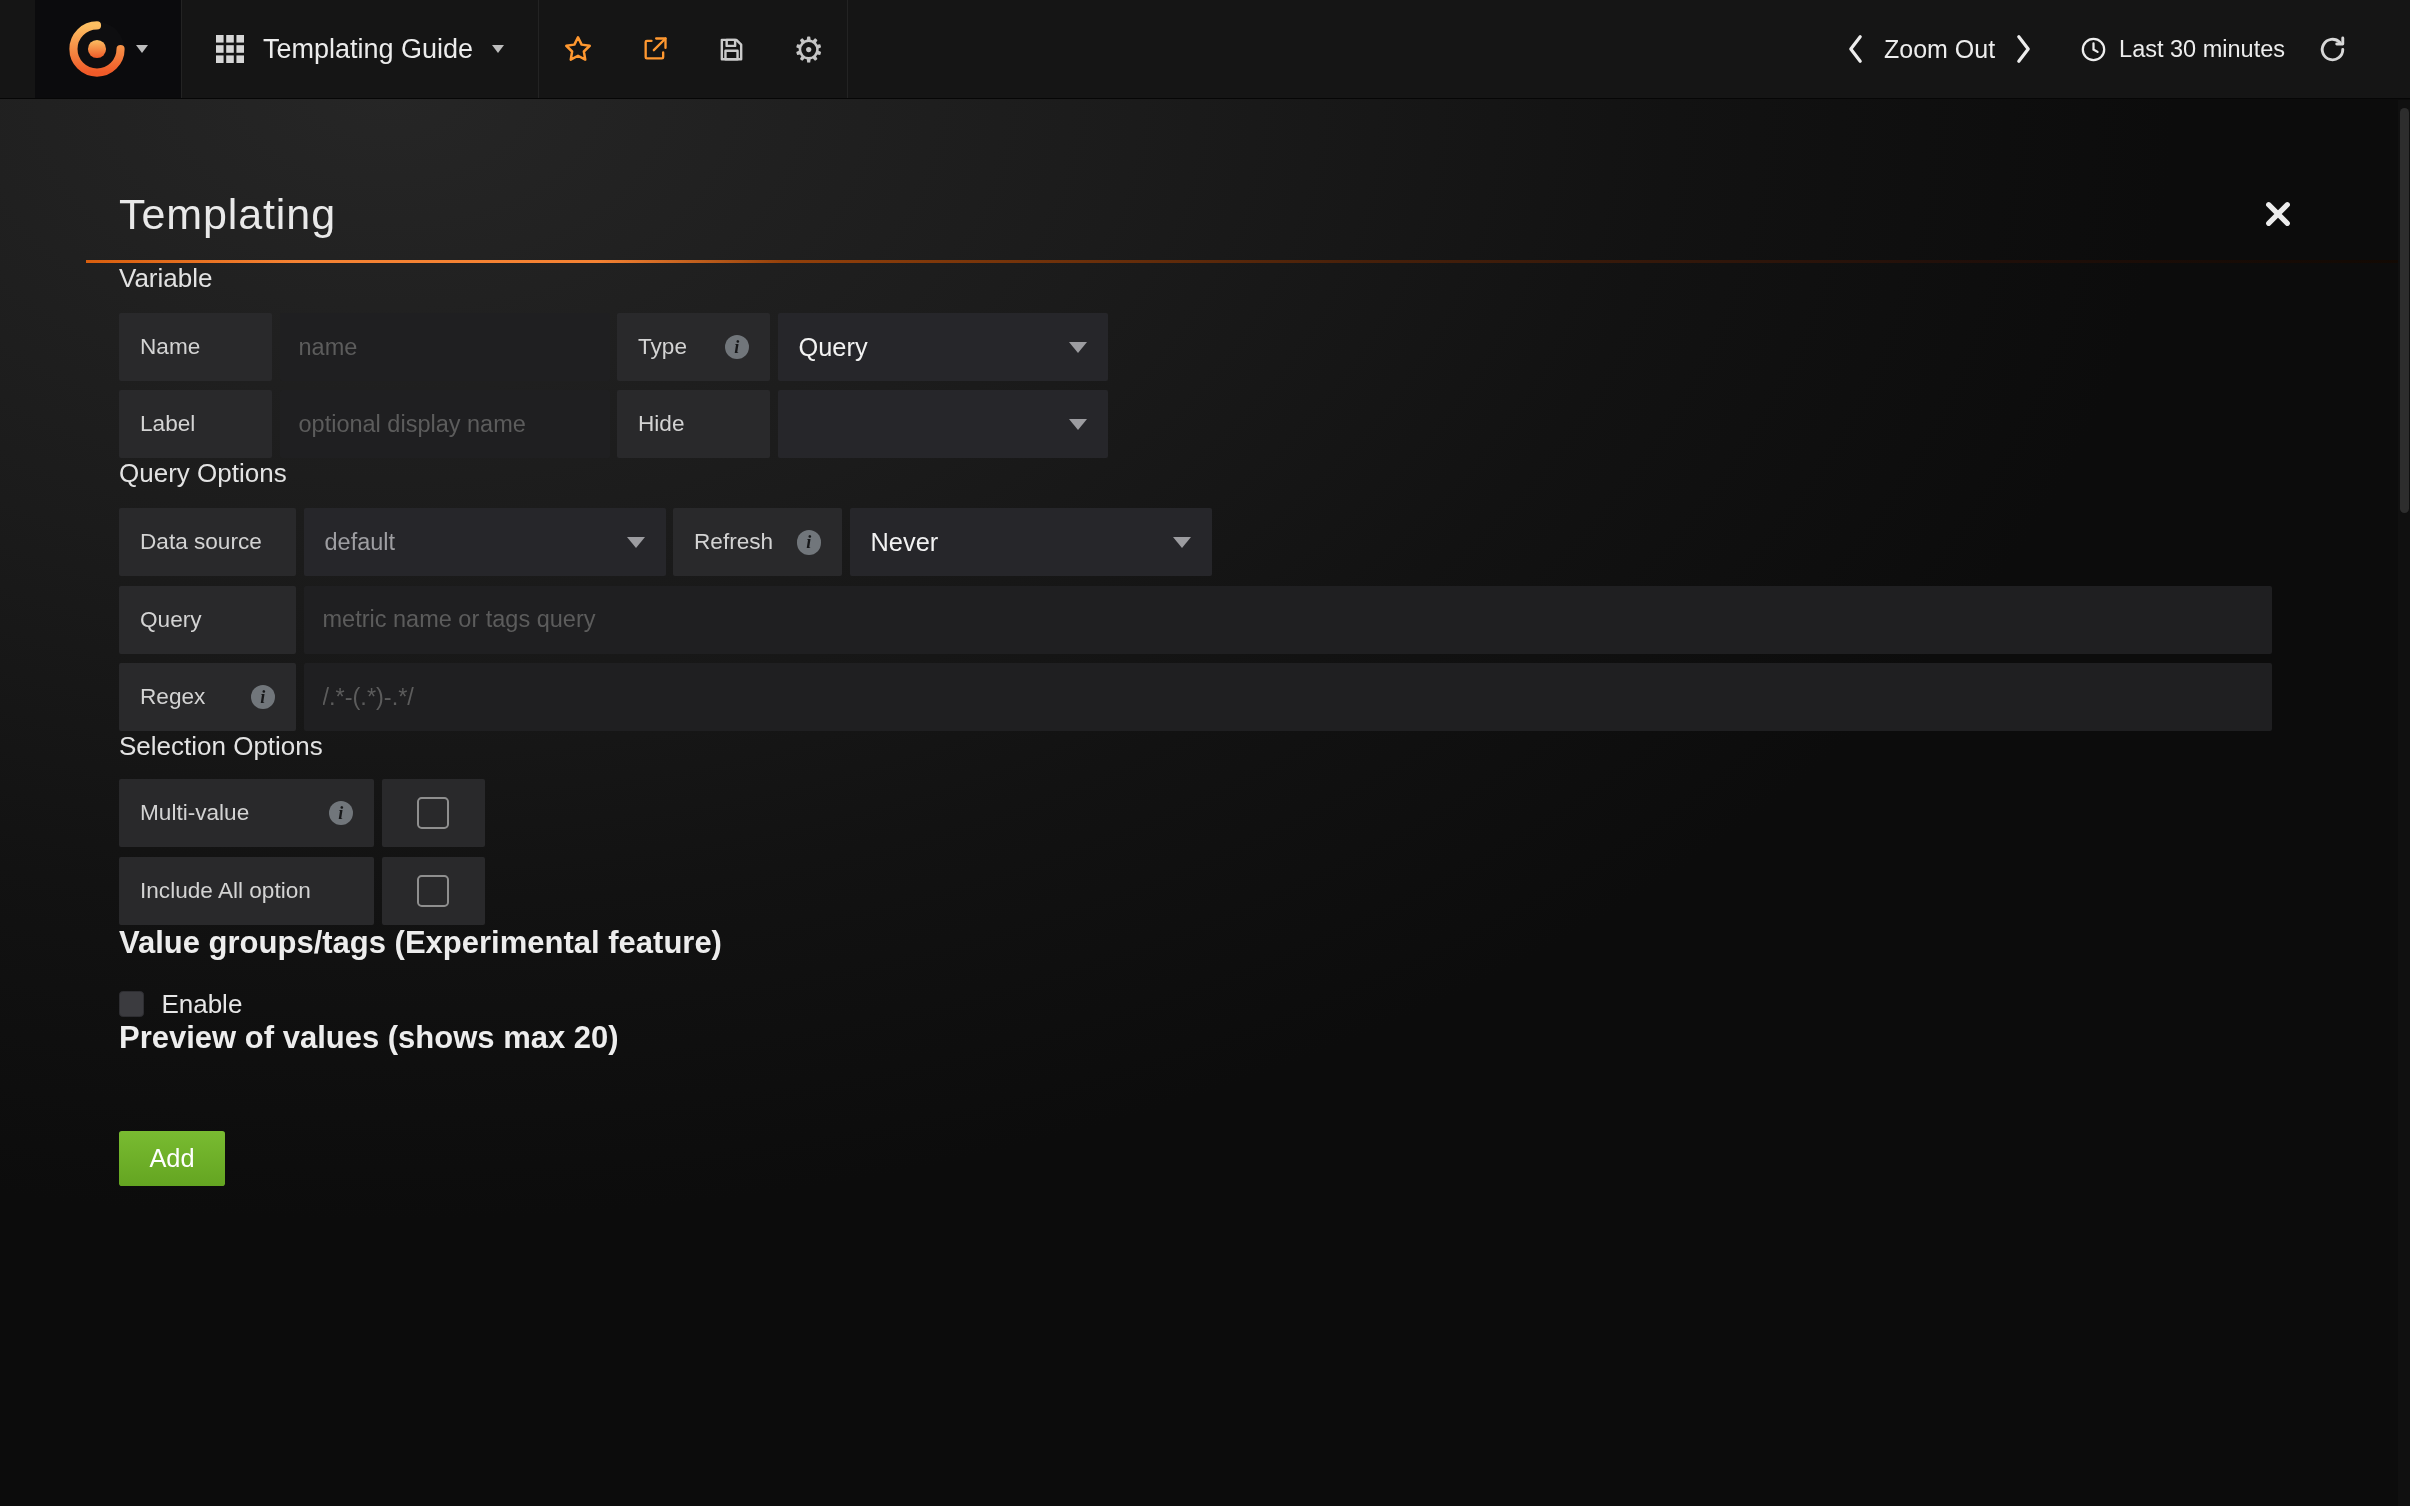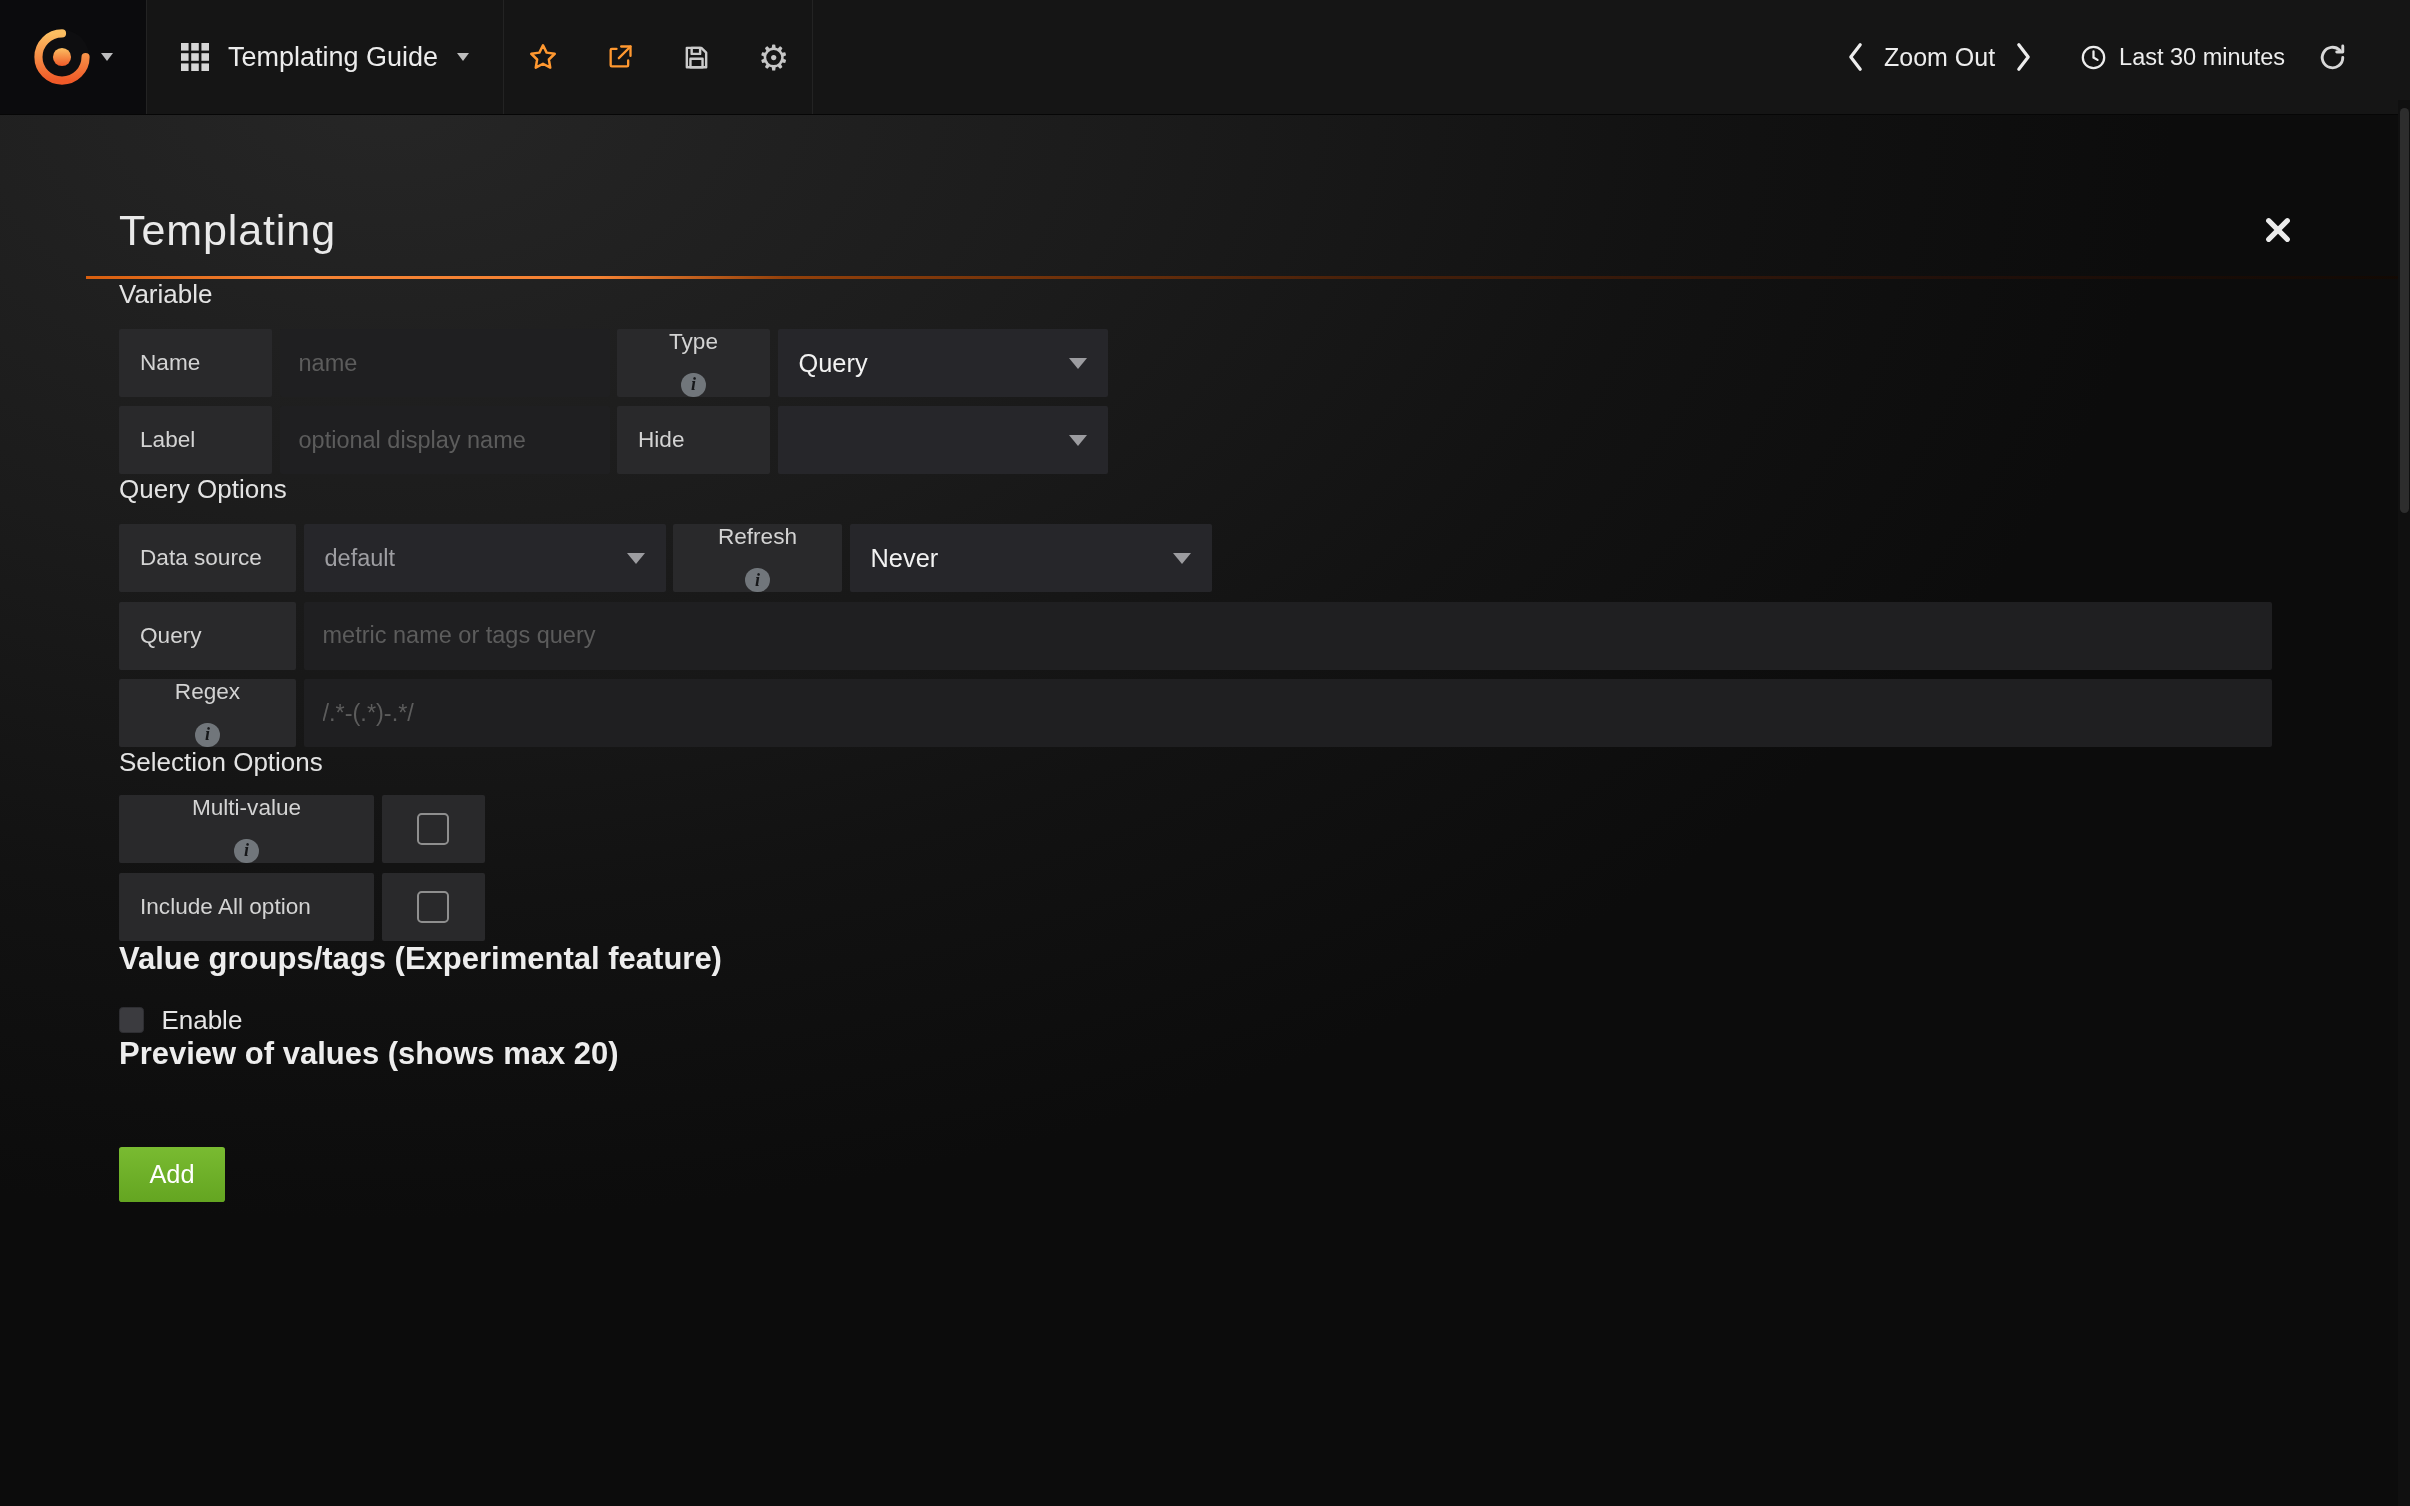--- a/index.html
+++ b/index.html
@@ -10,22 +10,22 @@
     font-family:"Liberation Sans", sans-serif;
     -webkit-font-smoothing:antialiased;
   }
   .app {
     position:relative; width:2411px; height:1507px;
     background: radial-gradient(1789px 1130px at 16% 6%, #262626 0%, #1b1b1b 42%, #121212 72%, #0c0c0c 100%);
   }
 
   
   .navbar {
-    position:relative; height:115px; background:#151515;
-    display:flex; align-items:stretch; border-bottom:0.9px solid #060606; z-index:5;
+    position:relative; height:99px; background:#151515;
+    display:flex; align-items:stretch; border-bottom:0.9px solid #060606; z-index:5;padding-left:35px;
   }
   .logo-block {
     width:146px; background:#0b0b0d; display:flex; align-items:center; justify-content:center;
     gap:9.4px; cursor:pointer; flex:0 0 auto;
   }
   .dash-nav {
     display:flex; align-items:center; gap:19px; padding:0 34px;
     border-left:0.9px solid #232323; border-right:0.9px solid #232323; cursor:pointer;
   }
   .dash-title { font-size:27px; color:#ececec; }
@@ -75,21 +75,21 @@
 
   .mt-38 { margin-top:36px; } .mt-76 { margin-top:72px; } .mt-88 { margin-top:83px; } .mt-96 { margin-top:90px; }
 
   .form-row { display:flex; align-items:stretch; height:68px; margin-top:9.4px; }
   .form-row.first { margin-top:19px; }
 
   .flabel {
     background:#29292b; color:#d3d3d3; font-size:22.6px;
     display:flex; align-items:center; padding:0 21px; margin-right:7.5px; border-radius:1.9px;
   }
-  .flabel.space { justify-content:space-between;flex-direction:column; }
+  .flabel.space { justify-content:space-between; }
   .info {
     width:24.5px; height:24.5px; border-radius:50%; background:#71767b; color:#17181a;
     display:flex; align-items:center; justify-content:center;
     font-family:"Liberation Serif", serif; font-style:italic; font-weight:bold; font-size:18px;
     flex:0 0 auto; cursor:pointer;
   }
   .finput {
     background:#1f1f21; border:none; outline:none; color:#e0e0e0; font-size:23.5px;
     padding:0 19px; margin-right:7.5px; border-radius:1.9px; height:68px;
     font-family:"Liberation Sans", sans-serif;

